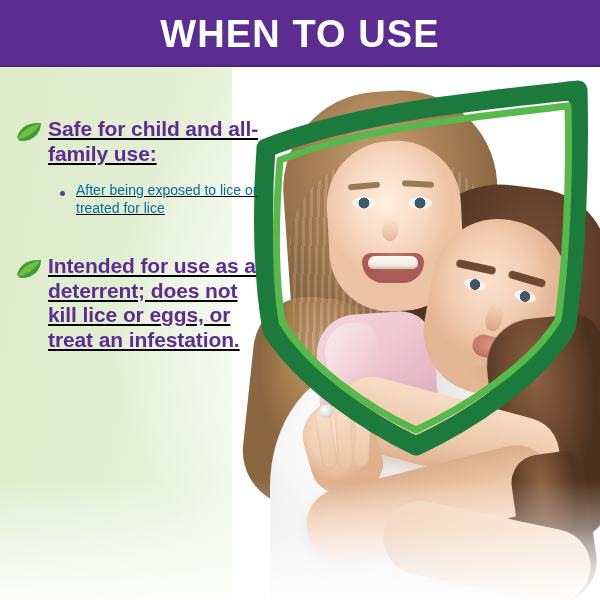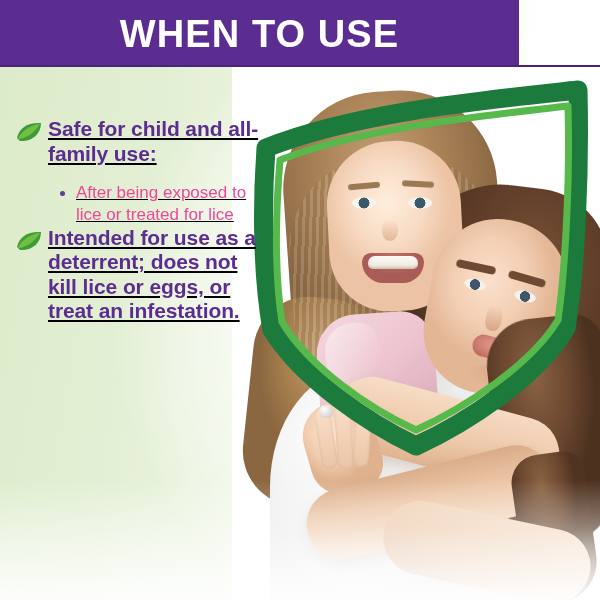--- a/index.html
+++ b/index.html
@@ -31,21 +31,21 @@
     position: absolute;
     left: 0; right: 0; bottom: 0;
     height: 120px;
     background: linear-gradient(180deg, rgba(255,255,255,0) 0%, rgba(255,255,255,0.55) 55%, rgba(255,255,255,0.92) 100%);
   }
 
   
   .header {
     position: absolute;
     left: 0; top: 0;
-    width: 519px;
+    width: 600px;
     height: 67px;
     background: #5c2d91;
     display: flex;
     align-items: center;
     justify-content: center;
   }
   .header-underline {
     position: absolute;
     left: 0; top: 65px;
     width: 600px;
@@ -325,41 +325,41 @@
   .shield svg { display: block; width: 100%; height: 100%; overflow: visible; }
 
   
   .copy {
     position: absolute;
     left: 0; top: 67px;
     width: 262px;
     padding: 50px 0 0 0;
   }
   .block { position: relative; padding-left: 48px; text-decoration: underline; }
-  .block + .block { }
+  .block + .block { margin-top: 36px; }
 
   .leaf {
     position: absolute;
     left: 16px; top: 5px;
     width: 26px; height: 20px;
   }
   .leaf svg { display: block; width: 100%; height: 100%; }
 
   .block-title {
     color: #5c2d91;
     font-size: 21px;
     font-weight: bold;
     line-height: 1.17;
     letter-spacing: -0.1px;
   }
   .subitems { margin-top: 16px; padding-left: 12px; }
   .subitem {
     position: relative;
-    color: #ec4899;
-    font-size: 17px;
+    color: #0369a1;
+    font-size: 14px;
     line-height: 1.28;
     padding-left: 16px;
   }
   .subitem + .subitem { margin-top: 16px; }
   .subitem .dot {
     position: absolute;
     left: 0; top: 9px;
     width: 5px; height: 5px;
     border-radius: 50%;
     background: #5a3f8c;

